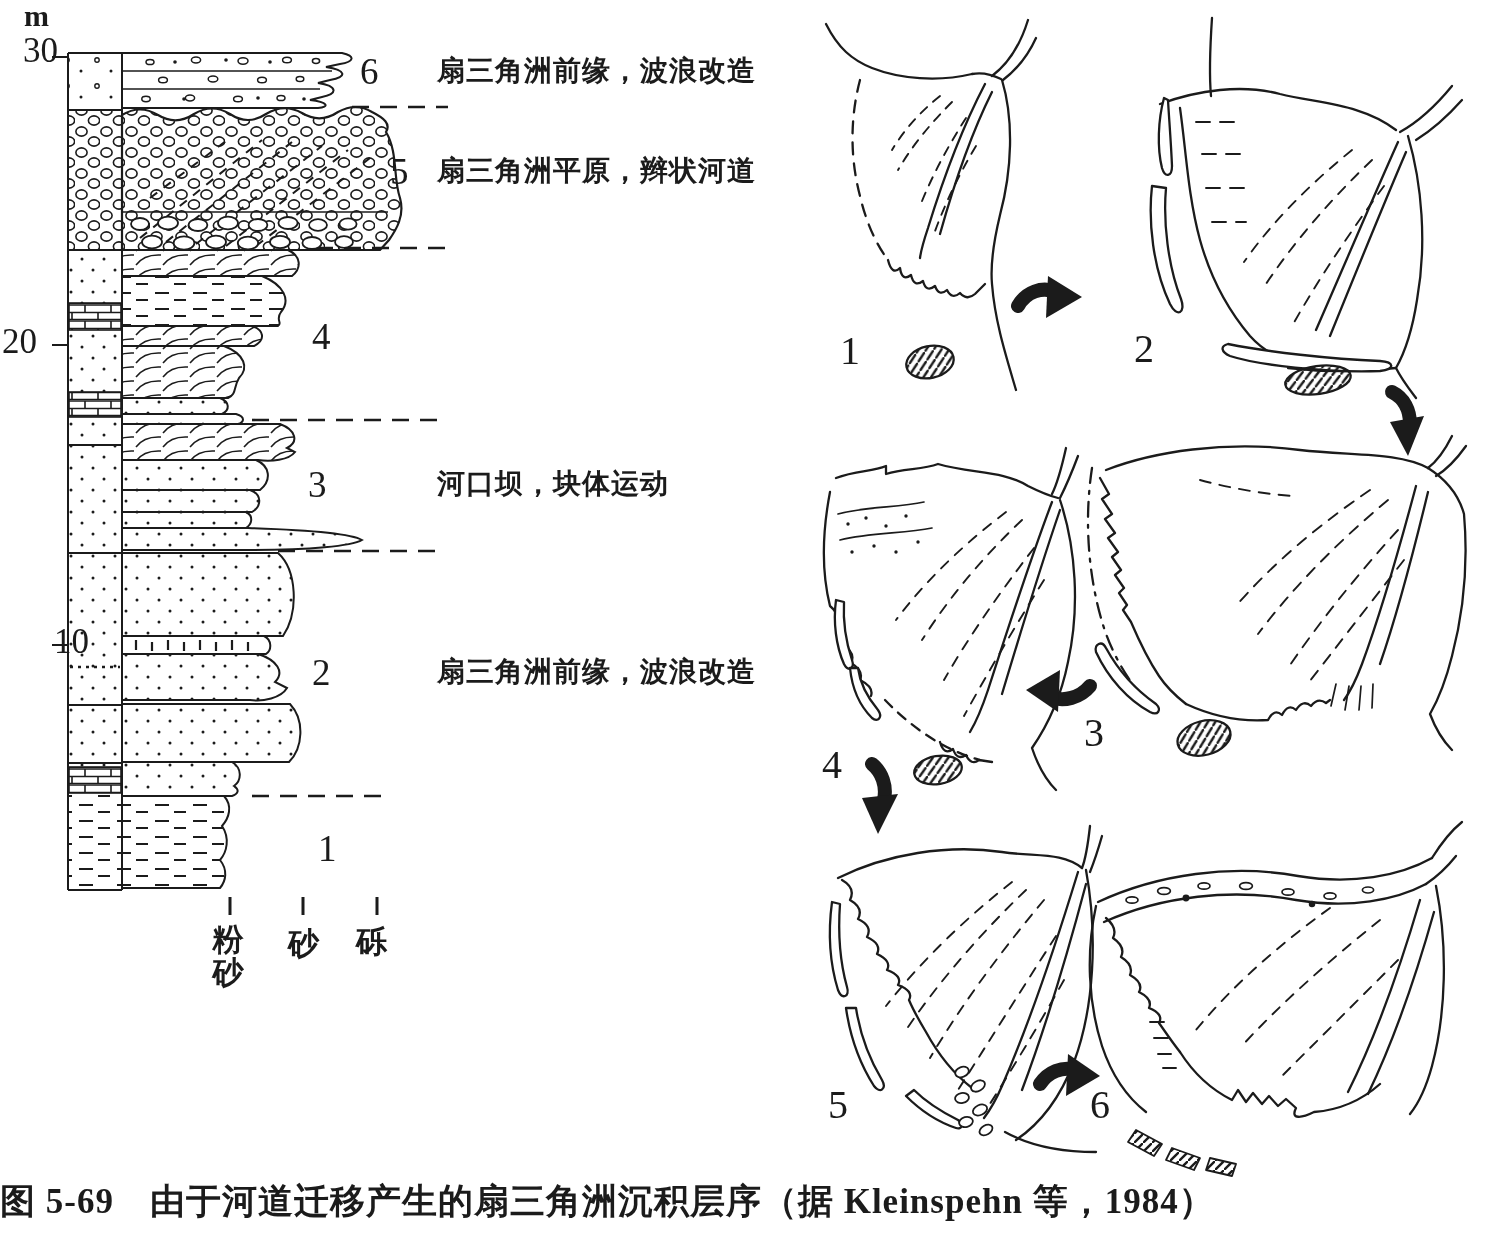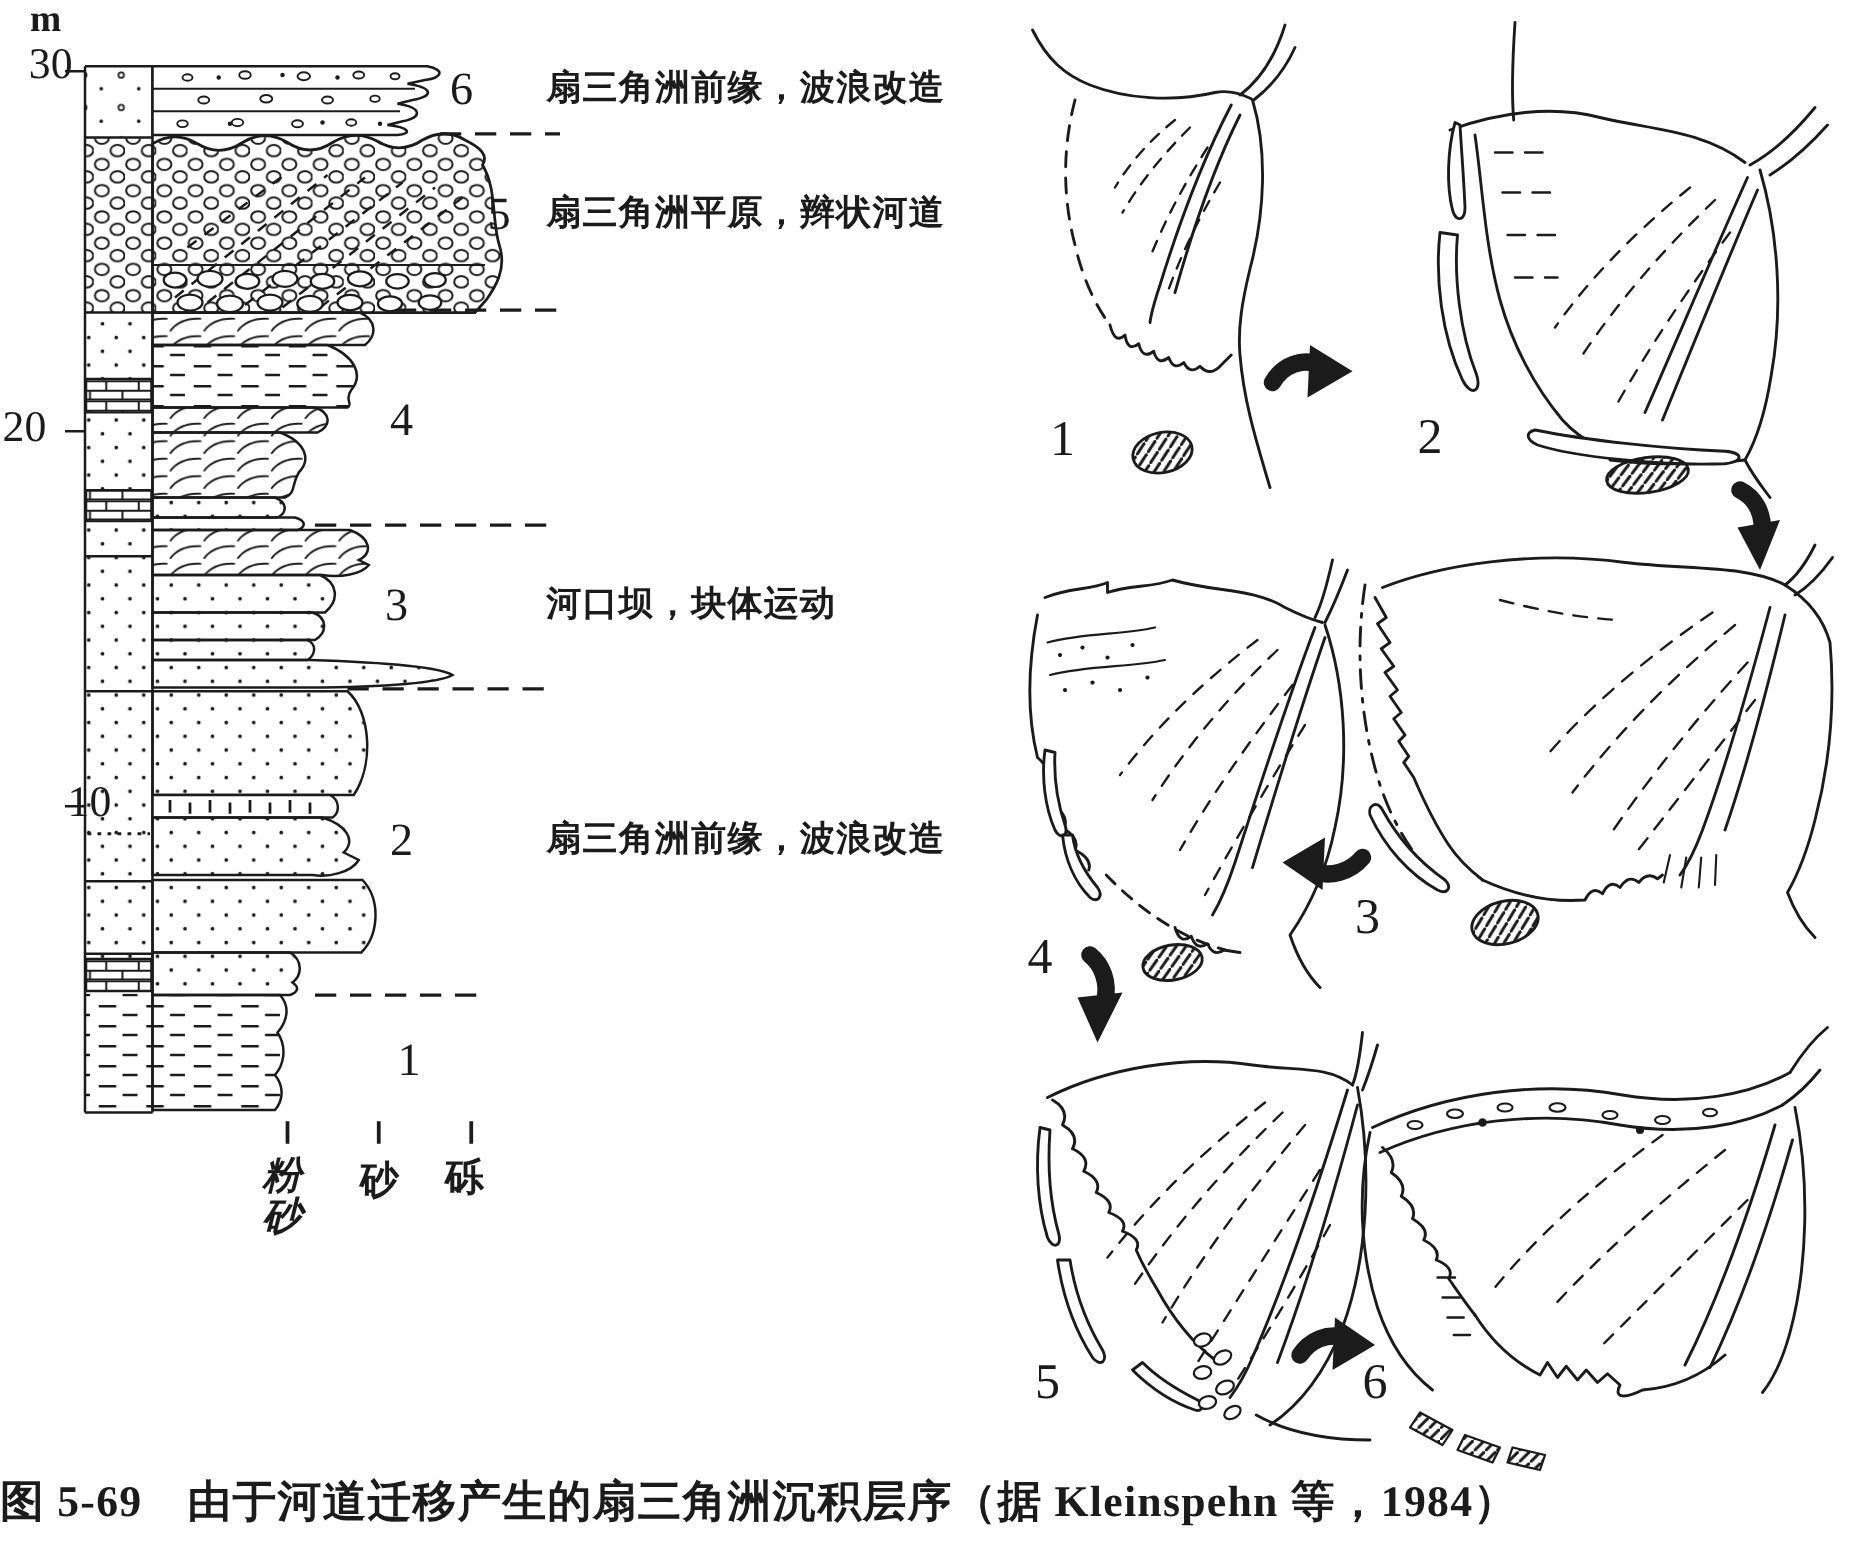--- a/index.html
+++ b/index.html
@@ -4,21 +4,21 @@
 <style>
   html,body{margin:0;padding:0;background:#fff;}
   #page{position:relative;width:1500px;height:1251px;background:#fff;overflow:hidden;
         font-family:"Liberation Serif","DejaVu Serif",serif;color:#1b1b1b;}
   .txt{position:absolute;white-space:nowrap;line-height:1.05;}
   .num{font-size:37px;}
   .tick{font-size:35px;}
   .unitnum{font-size:37px;}
   .unitlabel{font-size:28px;font-weight:bold;letter-spacing:1px;}
   .grain{font-size:31px;font-weight:bold;}
-  .grain.wrap{white-space:normal;width:36px;word-break:break-all;font-style:italic;}
+  .grain.wrap{white-space:normal;width:36px;word-break:break-all;text-align:center;}
   .panelnum{font-size:40px;}
   #caption{position:absolute;left:0;top:1178px;width:100%;text-align:left;
            font-size:35px;font-weight:bold;letter-spacing:1px;}
   svg{position:absolute;top:0;}
   #col-svg{left:0;}
   #maps-svg{left:800px;}
 </style>
 </head>
 <body>
 

